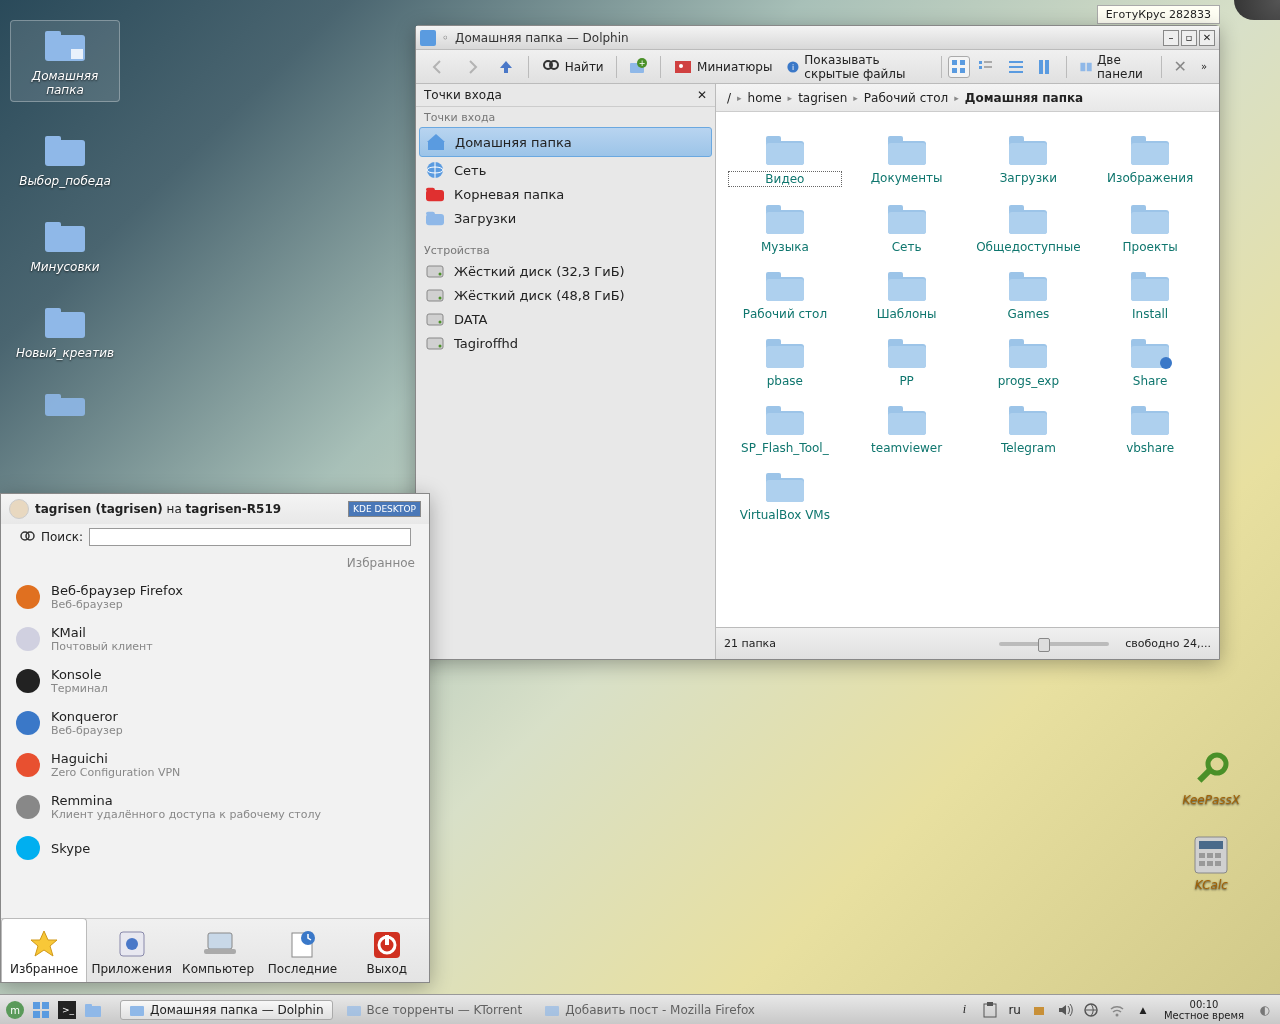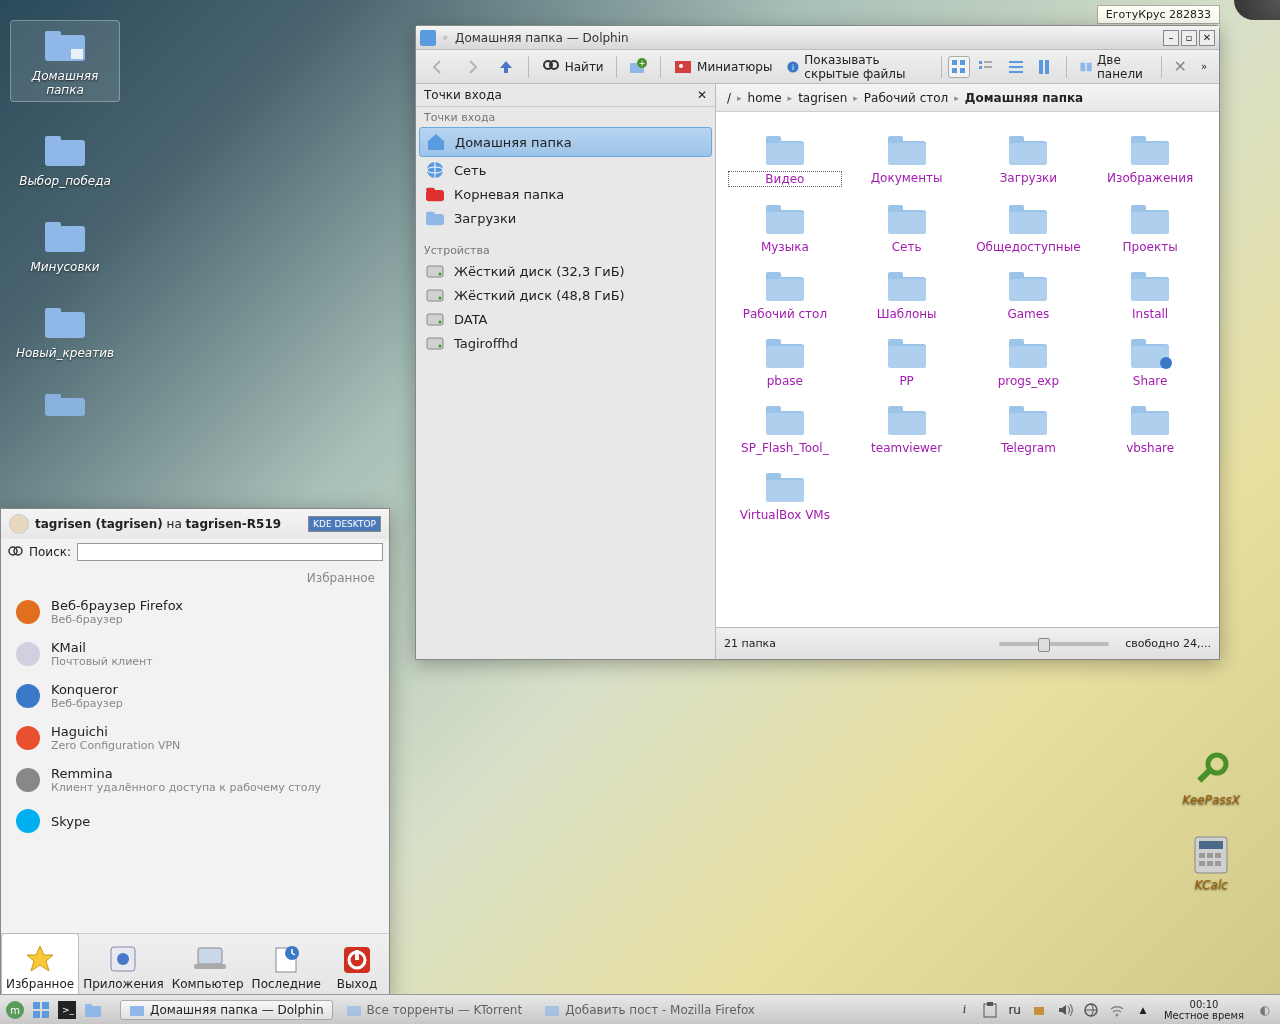--- a/index.html
+++ b/index.html
@@ -47,34 +47,34 @@
 .place-item .pico { width:22px; height:20px; display:inline-flex; align-items:center; justify-content:center;}
 .filearea { flex:1; background:#fff; display:flex; flex-direction:column; min-width:0;}
 .breadcrumb { height:28px; border-bottom:1px solid #ccc; background:linear-gradient(#f4f4f4,#e8e8e8); display:flex; align-items:center; padding:0 8px; font-size:12px; gap:3px;}
 .crumb { cursor:pointer; padding:2px 3px;}
 .crumbsep { color:#888; font-size:9px;}
 .crumb.active { font-weight:bold;}
 .grid { flex:1; padding:14px 8px; display:grid; grid-template-columns: repeat(4, 1fr); align-content:start; gap:4px 0; overflow:auto;}
 .fitem { text-align:center; cursor:pointer; padding:4px;}
 .fitem.sel .flbl { border:1px dotted #666; padding:0 3px;}
 .fitem svg { display:block; margin:0 auto 3px;}
-.flbl { font-size:12px; color:#a21caf;}
+.flbl { font-size:12px; color:#0f766e;}
 .statusbar { height:32px; background:linear-gradient(#f0f0f0,#e0e0e0); border-top:1px solid #bbb; display:flex; align-items:center; padding:0 8px; font-size:11px; justify-content:space-between;}
 .statusbar .slider { width:110px; height:4px; background:#bbb; border-radius:2px; position:relative;}
 .statusbar .slider::after { content:""; position:absolute; left:35%; top:-4px; width:10px; height:12px; background:#ddd; border:1px solid #888; border-radius:2px;}
 
 .kickoff {
-  position:absolute; left:0; bottom:26px; width:390px; height:490px;
+  position:absolute; left:0; bottom:41px; width:430px; height:490px;
   background:#f2f2f2; border:1px solid #888; box-shadow:0 4px 20px rgba(0,0,0,.3);
   display:flex; flex-direction:column;
 }
 .ko-head { height:30px; display:flex; align-items:center; padding:0 8px; gap:6px; font-size:12px; background:linear-gradient(#f4f4f4,#e8e8e8);}
 .ko-head .av { width:20px; height:20px; background:#e8d8c0; border-radius:50%; border:1px solid #ccc;}
 .ko-badge { margin-left:auto; background:#4a78b8; color:#fff; font-size:9px; padding:2px 4px; border:1px solid #888;}
-.ko-search { height:26px; display:flex; align-items:center; gap:6px; padding:0 6px;}
+.ko-search { height:26px; display:flex; align-items:center; gap:6px; padding:0 18px;}
 .ko-search input { flex:1; border:1px solid #999; height:18px; padding:0 4px; font-size:12px; background:#fff;}
 .ko-cat { text-align:right; padding:6px 14px; color:#888; font-size:12px;}
 .ko-list { flex:1; overflow:auto;}
 .ko-item { display:flex; align-items:center; gap:10px; padding:7px 14px; cursor:pointer;}
 .ko-item .aico { width:26px; height:26px; display:flex; align-items:center; justify-content:center;}
 .ko-item .atxt .nm { font-size:13px; color:#222;}
 .ko-item .atxt .ds { font-size:11px; color:#888;}
 .ko-tabs { display:flex; border-top:1px solid #ccc; background:linear-gradient(#f0f0f0,#e4e4e4);}
 .ko-tab { flex:1; text-align:center; padding:10px 4px 6px; cursor:pointer; font-size:12px;}
 .ko-tab.active { background:#fff; border:1px solid #bbb; border-bottom:none; border-radius:4px 4px 0 0; margin-top:-1px;}
@@ -573,20 +573,31 @@
           </svg>
         </span>
         <span class="atxt">
           <div class="nm">KMail</div>
           <div class="ds">Почтовый клиент</div>
         </span>
       </div>
       <div class="ko-item">
         <span class="aico">
           <svg width="26" height="26">
+            <circle cx="13" cy="13" r="12" fill="#222"></circle>
+          </svg>
+        </span>
+        <span class="atxt">
+          <div class="nm">Konsole</div>
+          <div class="ds">Терминал</div>
+        </span>
+      </div>
+      <div class="ko-item">
+        <span class="aico">
+          <svg width="26" height="26">
             <circle cx="13" cy="13" r="12" fill="#3a78c8"></circle>
           </svg>
         </span>
         <span class="atxt">
           <div class="nm">Konqueror</div>
           <div class="ds">Веб-браузер</div>
         </span>
       </div>
       <div class="ko-item">
         <span class="aico">

